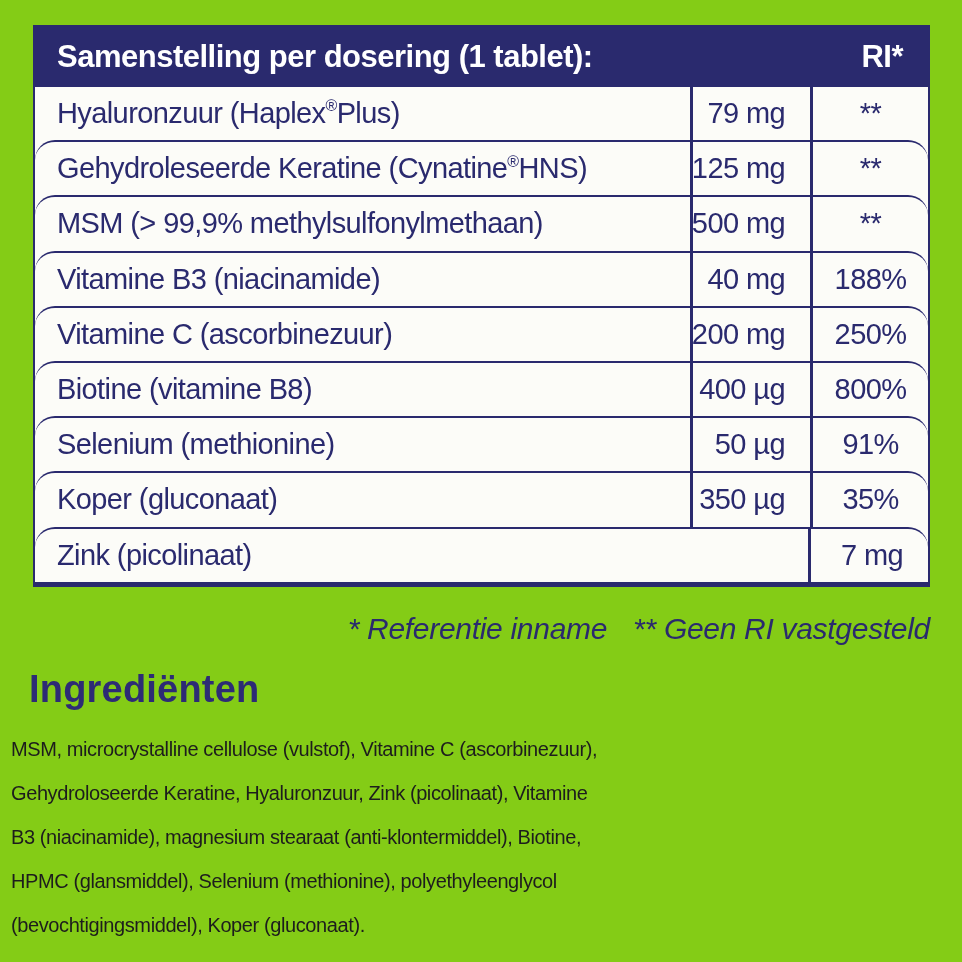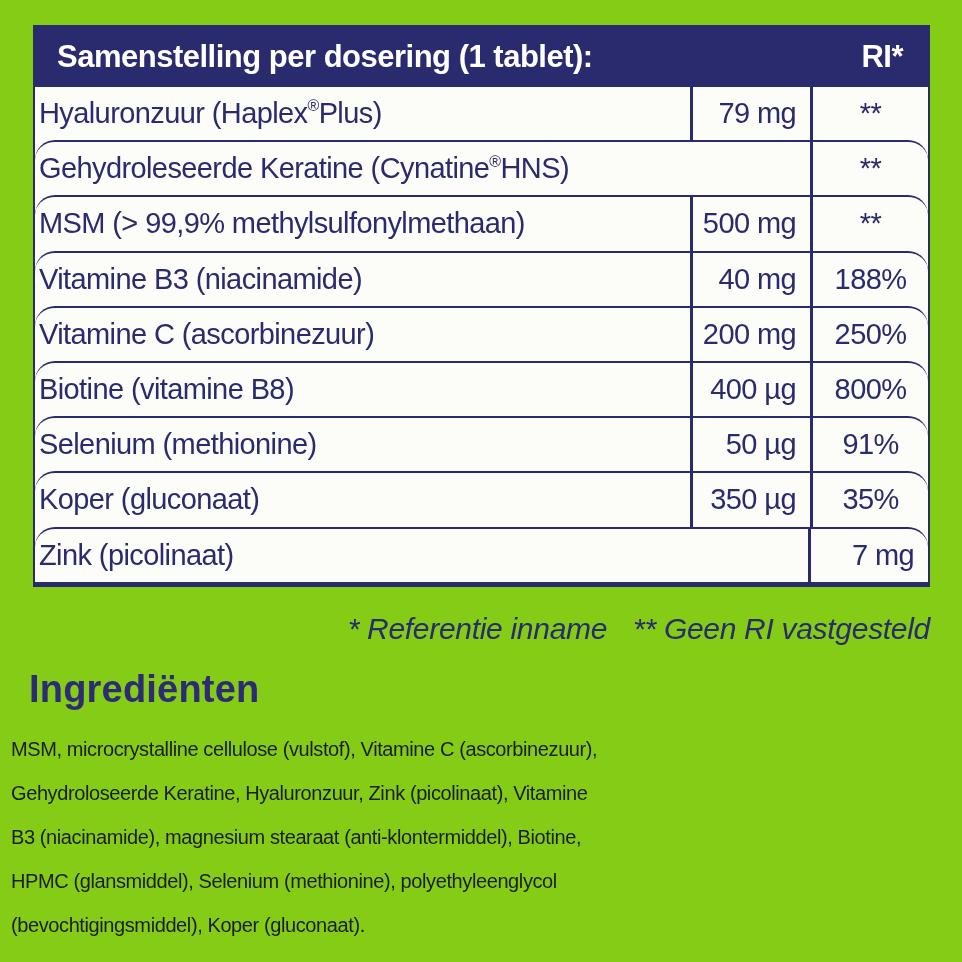--- a/index.html
+++ b/index.html
@@ -20,23 +20,23 @@
     height:60px; background:var(--navy); color:#ffffff;
     display:flex; align-items:center; justify-content:space-between;
     padding:0 25px 0 22px; font-size:31px; font-weight:bold; letter-spacing:-0.5px;
   }
   .trow { display:flex; height:53.2px; align-items:stretch; }
   .trow + .trow { border-top:2px solid var(--navy);border-radius:20px; }
   .cell {
     display:flex; align-items:center; box-sizing:border-box;
     font-size:29px; color:var(--navy); letter-spacing:-0.6px; white-space:nowrap;
   }
-  .cell.name   { flex:1 1 auto; padding-left:4px; justify-content:flex-start; }
+  .cell.name   { flex:1 1 auto; padding-left:22px; justify-content:flex-start; }
   .cell.amount { width:120px; flex:0 0 120px; border-left:3px solid var(--navy);
-                 justify-content:flex-end; padding-right:14px; }
+                 justify-content:flex-end; padding-right:25px; }
   .cell.ri     { width:118px; flex:0 0 118px; border-left:3px solid var(--navy);
                  justify-content:center; }
   .cell.name sup { font-size:0.55em; position:relative; top:-0.45em; line-height:0; }
 
   
   .footnote {
     position:absolute; right:32px; top:612px;
     font-size:30px; font-style:italic; color:var(--navy); letter-spacing:-0.3px;
     display:flex; gap:26px; white-space:nowrap;text-align:center;
   }
@@ -64,20 +64,21 @@
     </div>
     <div class="tbody" id="tbody">
   <div class="trow">
     <div class="cell name">Hyaluronzuur (Haplex<sup>®</sup>Plus)</div>
     <div class="cell amount">79 mg</div>
     <div class="cell ri">**</div>
   </div>
 
   <div class="trow">
     <div class="cell name">Gehydroleseerde Keratine (Cynatine<sup>®</sup> HNS)</div>
+    <div class="cell amount">125 mg</div>
     <div class="cell ri">**</div>
   </div>
 
   <div class="trow">
     <div class="cell name">MSM (&gt; 99,9% methylsulfonylmethaan)</div>
     <div class="cell amount">500 mg</div>
     <div class="cell ri">**</div>
   </div>
 
   <div class="trow">

